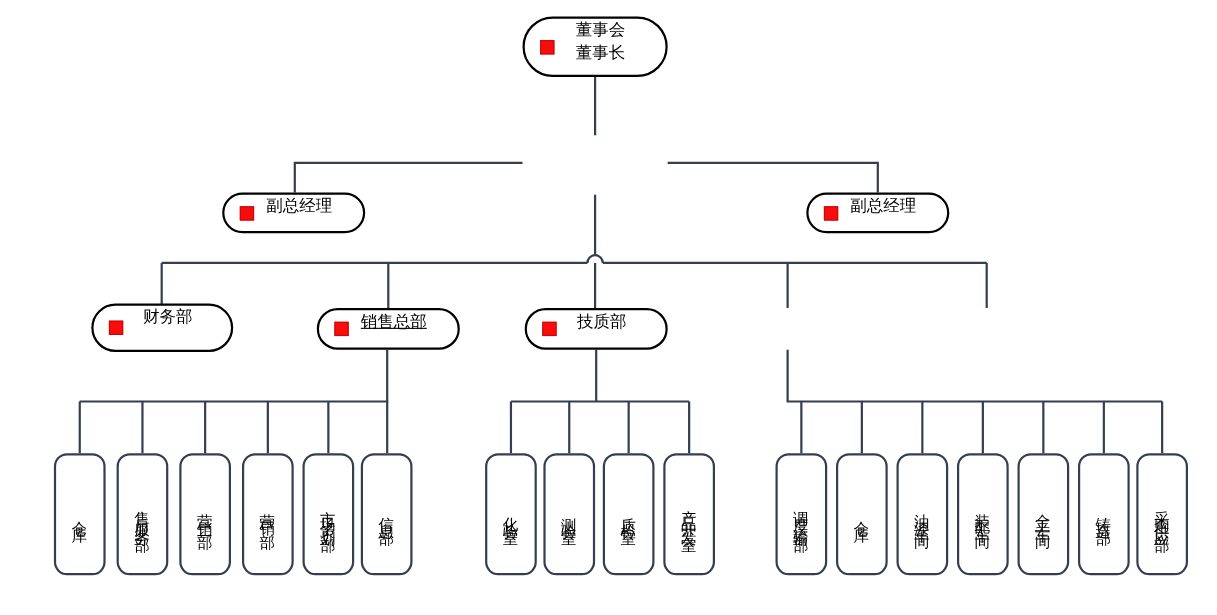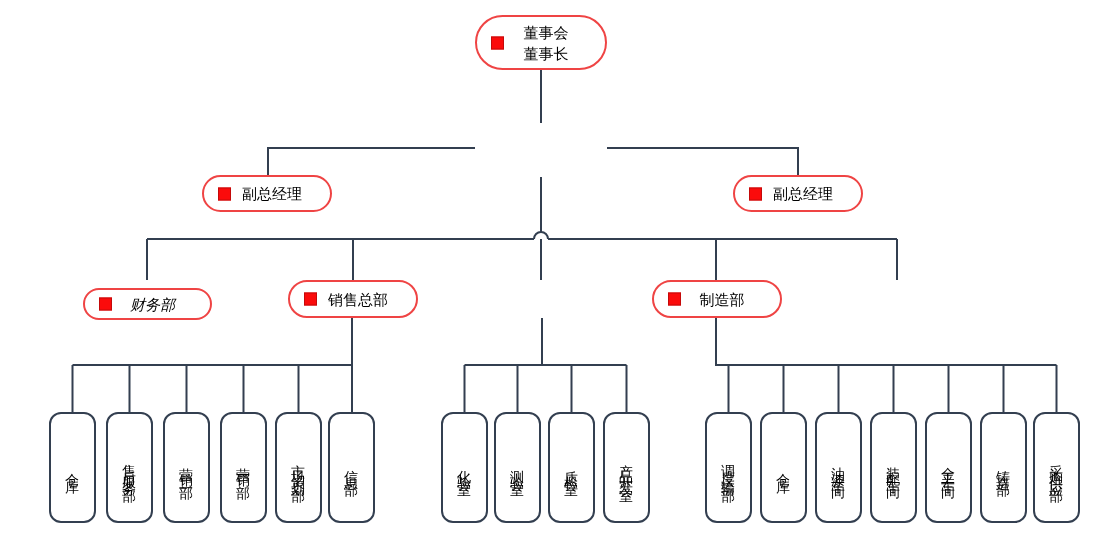--- a/index.html
+++ b/index.html
@@ -10,24 +10,24 @@
     background: #ffffff;
     font-family: "Liberation Sans", sans-serif;
     overflow: hidden;
   }
   svg.connectors { position: absolute; left: 0; top: 0; }
 
   .pill {
     position: absolute;
     box-sizing: border-box;
     background: #ffffff;
-    border: 2px solid #ef4444;
+    border: 2px solid #000000;
     border-radius: 40px;
     display: flex;
-    align-items: center;
+    align-items: flex-start;
     justify-content: center;
   }
   .pill .sq {
     position: absolute;
     left: 14px;
     top: 50%;
     transform: translateY(-50%);
     width: 13px;
     height: 13px;
     background: #FB0B0B;
@@ -98,35 +98,35 @@
   <div class="pill" style="left:202px; top:175px; width:130px; height:37px;">
     <span class="sq"></span>
     <span class="lbl">副总经理</span>
   </div>
 
   <div class="pill" style="left:733px; top:175px; width:130px; height:37px;">
     <span class="sq"></span>
     <span class="lbl">副总经理</span>
   </div>
 
-  <div class="pill" style="left:83px; top:288px; width:129px; height:32px;font-style:italic;">
+  <div class="pill" style="left:83px; top:276px; width:129px; height:44px;">
     <span class="sq"></span>
     <span class="lbl">财务部</span>
   </div>
 
-  <div class="pill" style="left:288px; top:280px; width:130px; height:38px;">
+  <div class="pill" style="left:288px; top:280px; width:130px; height:38px;text-decoration:underline;">
     <span class="sq"></span>
     <span class="lbl">销售总部</span>
   </div>
 
+  <div class="pill" style="left:477px; top:280px; width:130px; height:38px;">
+    <span class="sq"></span>
+    <span class="lbl">技质部</span>
+  </div>
 
-  <div class="pill" style="left:652px; top:280px; width:130px; height:38px;">
-    <span class="sq"></span>
-    <span class="lbl">制造部</span>
-  </div>
 
 
   <div class="leaf" style="left:49px;">
     <span class="vlbl">仓库</span>
   </div>
   <div class="leaf" style="left:106px;">
     <span class="vlbl">售后服务部</span>
   </div>
   <div class="leaf" style="left:163px;">
     <span class="vlbl">营销二部</span>

